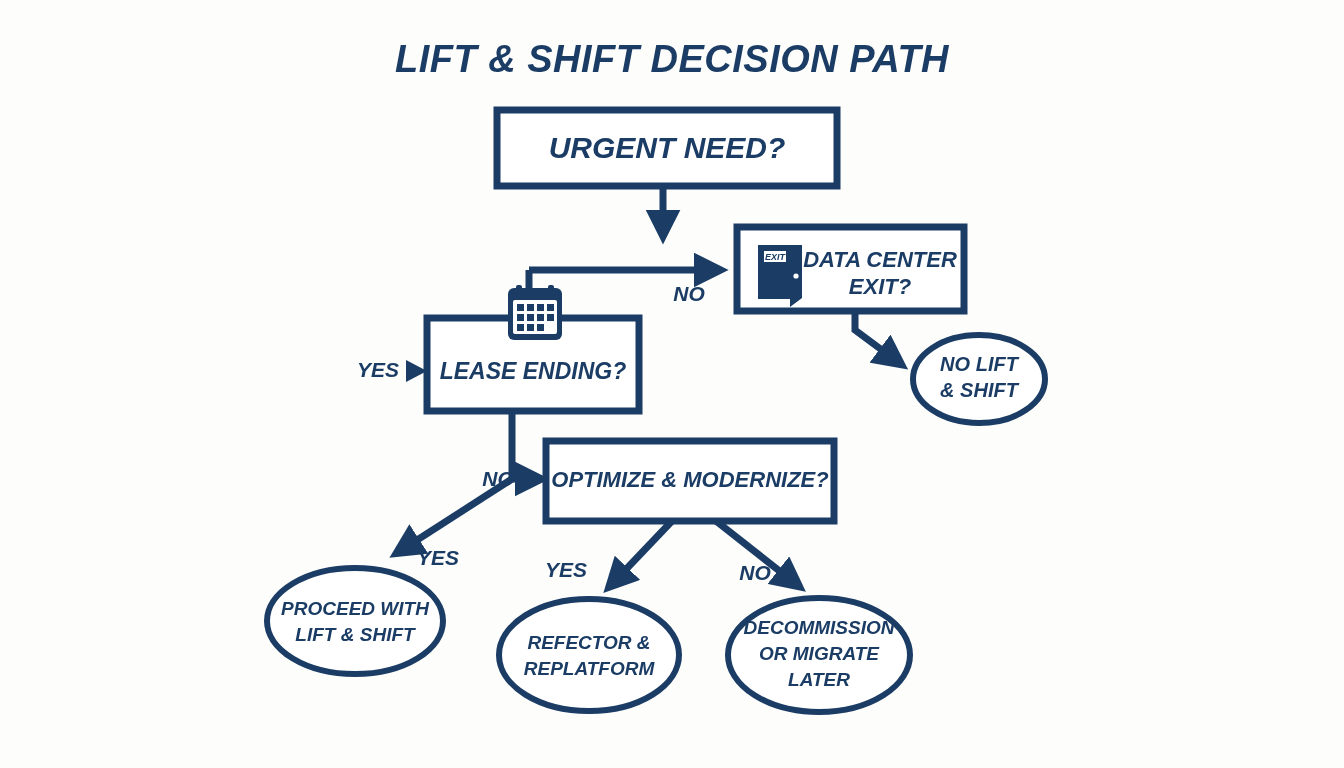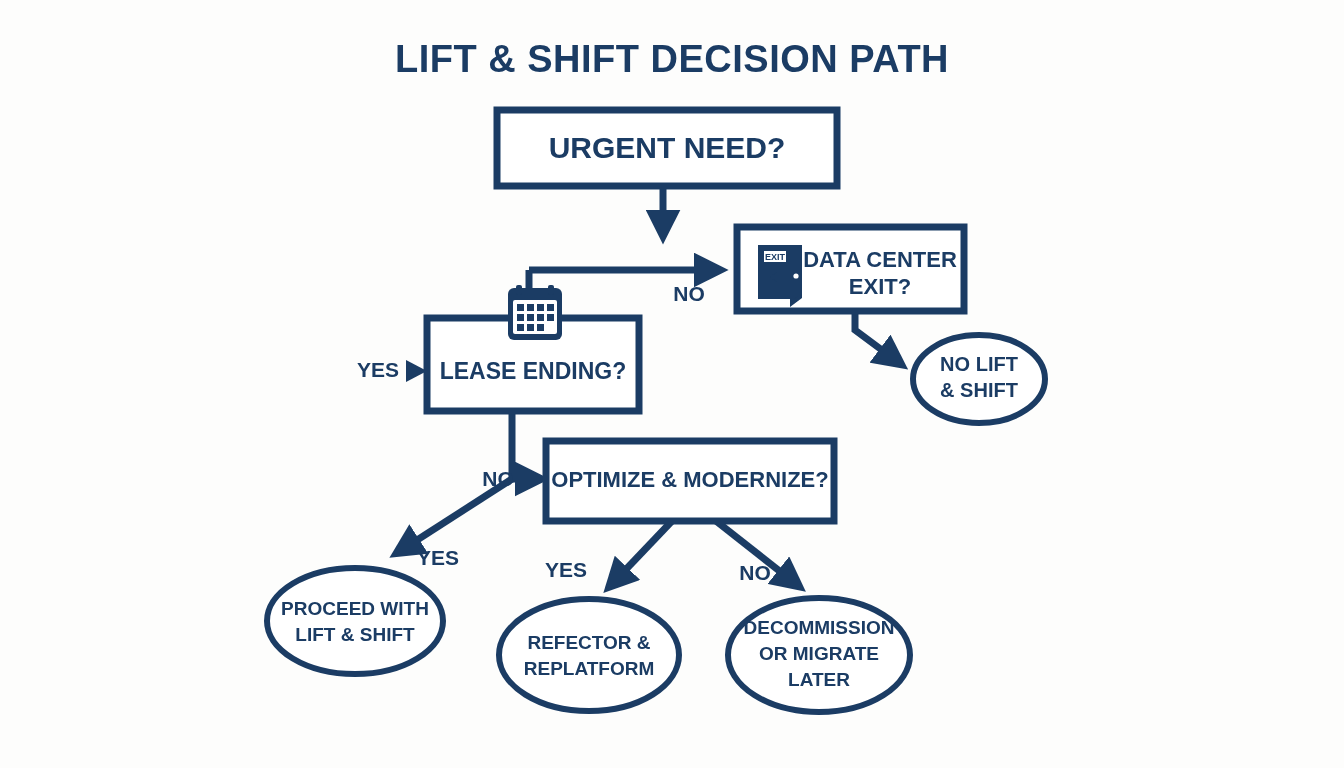--- a/index.html
+++ b/index.html
@@ -7,20 +7,21 @@
     padding: 0;
     background: #ffffff;
   }
   #canvas {
     position: relative;
     width: 1344px;
     height: 768px;
     background: #fdfdfc;
     overflow: hidden;
     font-family: "Liberation Sans", sans-serif;
+    font-style: italic;
   }
   #flow-svg {
     position: absolute;
     left: 0;
     top: 0;
     width: 1344px;
     height: 768px;
   }
   .node-text {
     font-family: "Liberation Sans", sans-serif;

